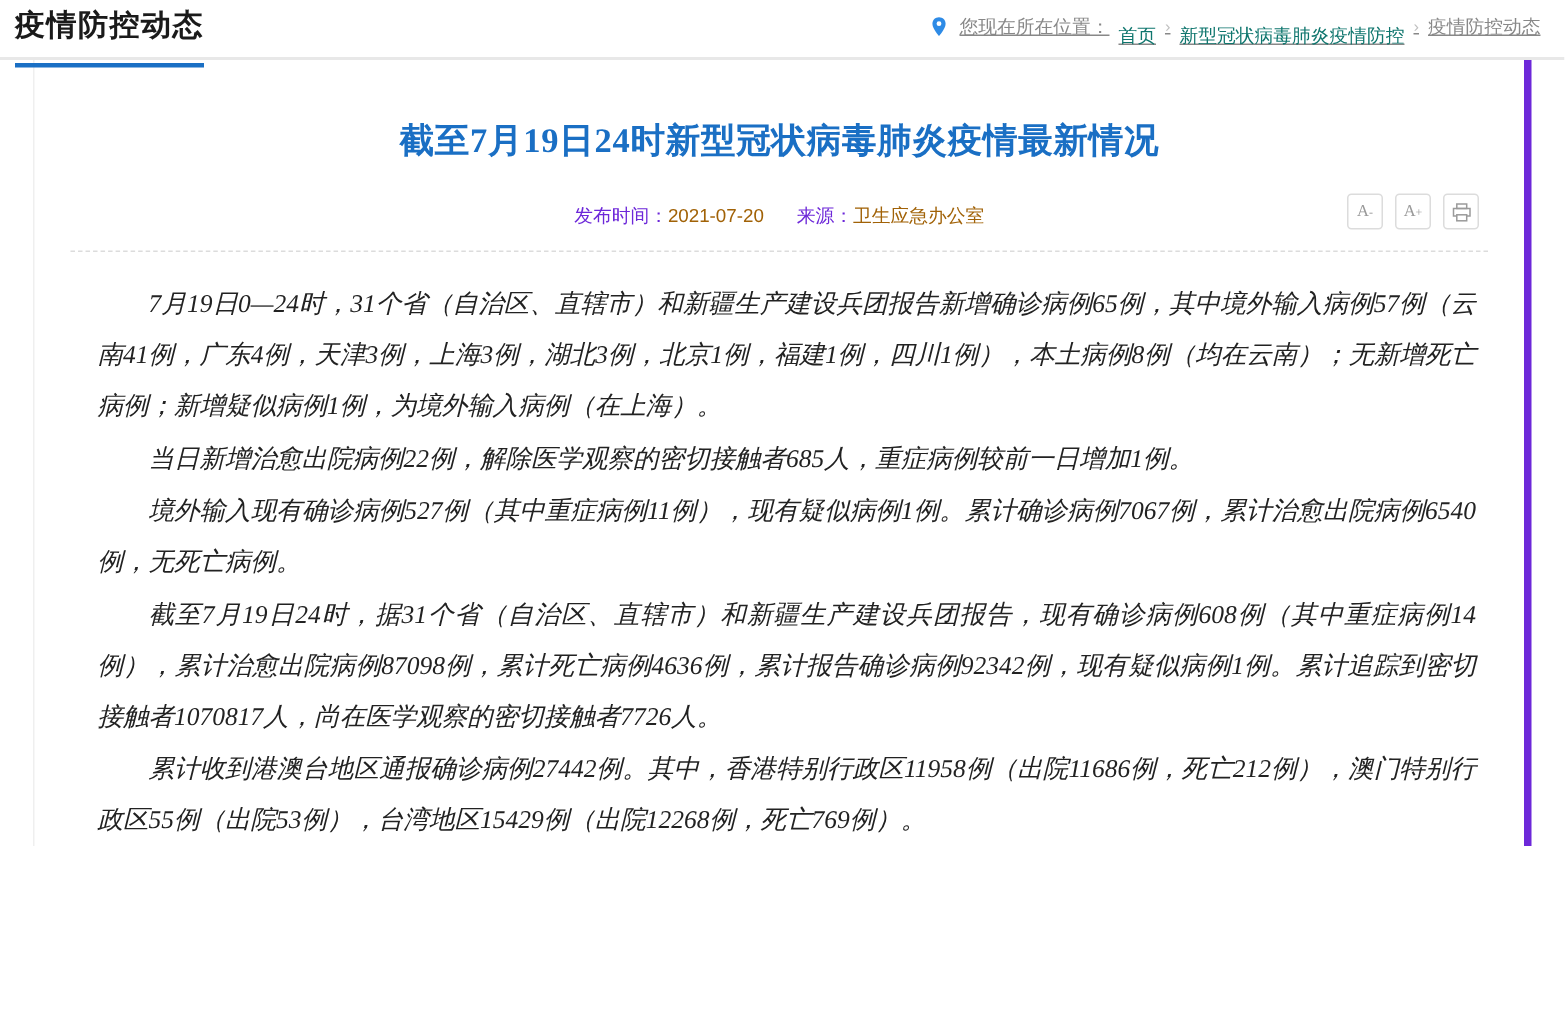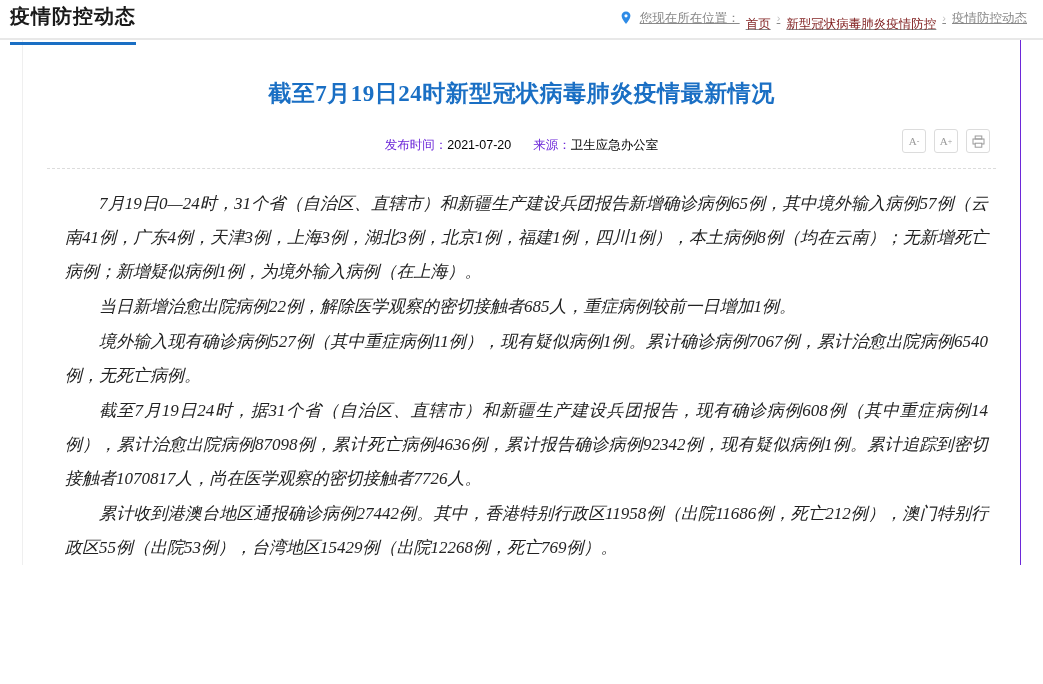--- a/index.html
+++ b/index.html
@@ -54,41 +54,41 @@
   }
   .breadcrumb .loc-icon {
     display: inline-block;
     width: 12px;
     height: 14px;
     position: relative;
     margin-right: 2px;
   }
   .breadcrumb .loc-icon svg { display:block; }
   .breadcrumb a {
-    color: #7f1d1d;
+    color: #0f766e;
     text-decoration: none;
     margin-top: 12px;
   }
   .breadcrumb .sep {
     color: #c0c0c0;
     font-size: 11px;
   }
   .breadcrumb .current {
     color: #888;
   }
 
   
   .content {
     width: 1043px;
     box-sizing: border-box;
     padding: 0 22px;
   }
   .article {
     border-left: 1px solid #efefef;
-    border-right: 1px solid #6d28d9;
+    border-right: 5px solid #6d28d9;
     padding: 0 24px;
     box-sizing: border-box;
   }
 
   .article-title {
     text-align: center;
     font-size: 23px;
     font-weight: bold;
     color: #1a6fc4;
     font-family: "Liberation Serif", serif;
@@ -103,21 +103,21 @@
     margin-top: 26px;
     padding-bottom: 14px;
     border-bottom: 1px dashed #dcdcdc;
   }
   .meta-text {
     display: inline-block;
     font-size: 12.5px;
     color: #8a8a8a;
   }
   .meta-text .label { color: #6d28d9; }
-  .meta-text .value { color: #000000; }
+  .meta-text .value { color: #a16207; }
   .meta-gap { display:inline-block; width: 22px; }
 
   .meta-tools {
     position: absolute;
     right: 6px;
     top: -6px;
     display: flex;
     gap: 8px;
   }
   .tool-btn {

